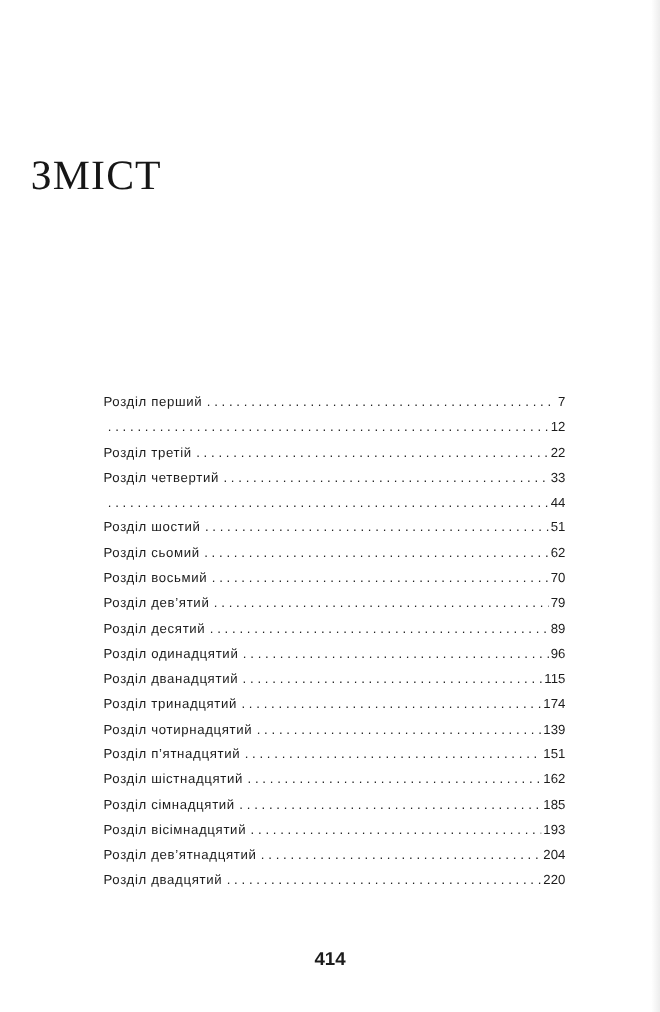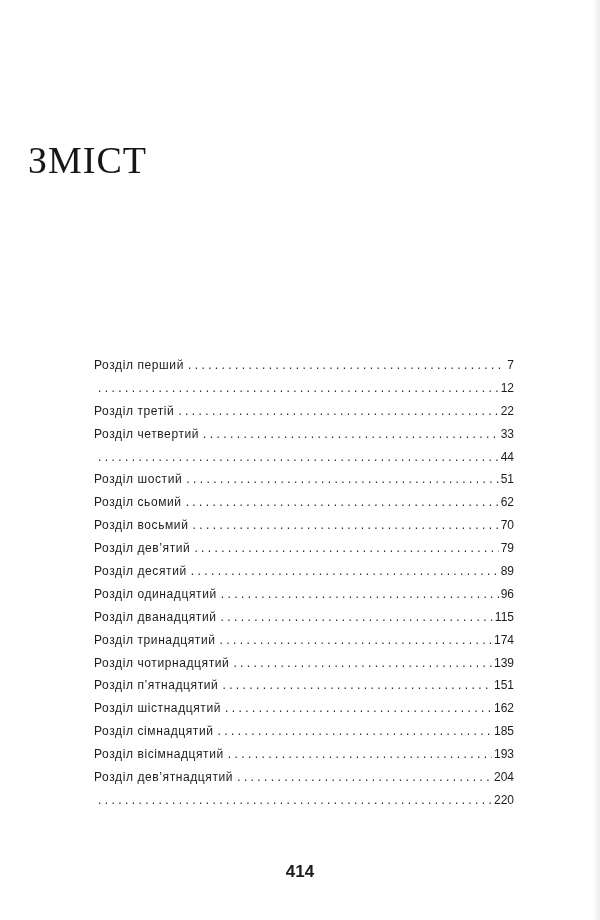--- a/index.html
+++ b/index.html
@@ -181,19 +181,20 @@
       <span class="toc-label">Розділ вісімнадцятий</span>
       <span class="toc-dots"></span>
       <span class="toc-page">193</span>
     </li>
     <li class="toc-row">
       <span class="toc-label">Розділ дев’ятнадцятий</span>
       <span class="toc-dots"></span>
       <span class="toc-page">204</span>
     </li>
     <li class="toc-row">
+      <span class="toc-label">Розділ двадцятий</span>
       <span class="toc-dots"></span>
       <span class="toc-page">220</span>
     </li>
   </ul>
 
   <div class="folio">414</div>
 </div>
 
 </body></html>

